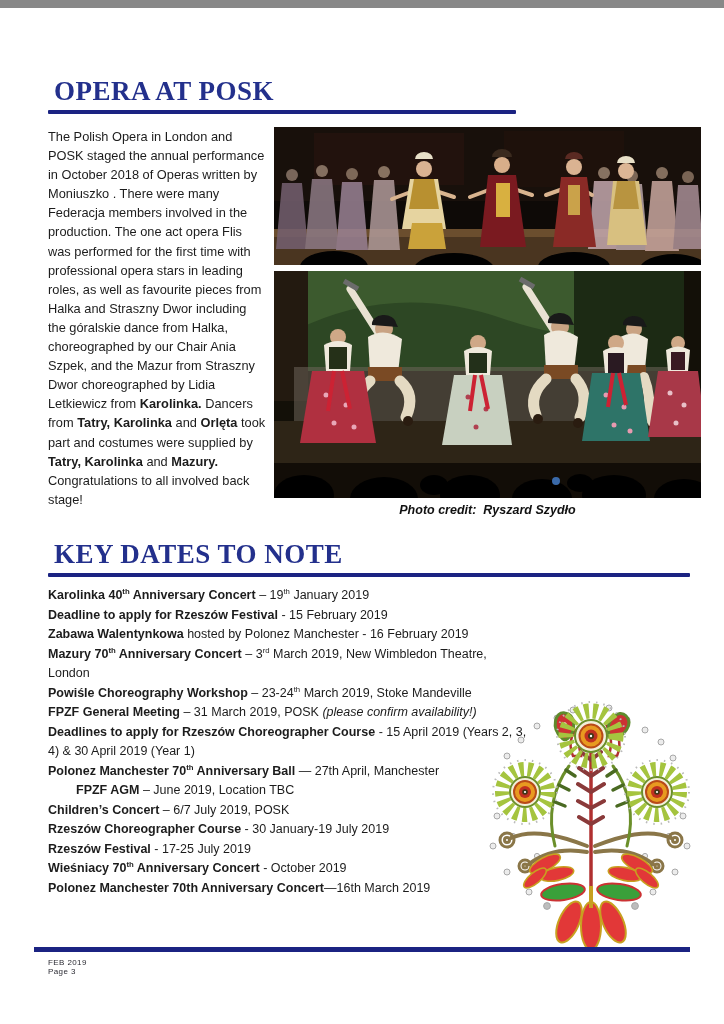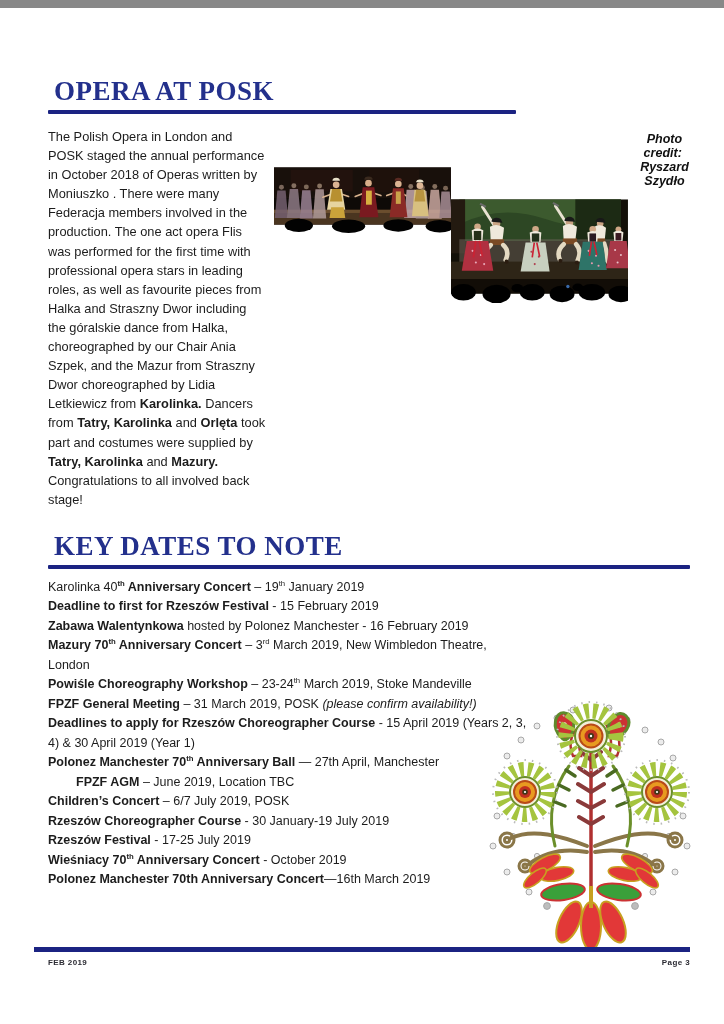--- a/index.html
+++ b/index.html
@@ -13,42 +13,42 @@
     font-size:27px;color:#23308C;letter-spacing:.5px;margin:0 0 3px 6px;
   }
   .rule{height:4px;background:#1B2382;border-radius:1px;}
   .rule.opera{width:468px;}
   .rule.dates{width:642px;}
   .opera-row{display:flex;margin-top:13px;}
   .para{
     width:219px;font-size:12.8px;line-height:19.1px;color:#1c1c1c;
     flex:none;padding-right:4px;
   }
-  .photo-col{width:427px;flex:none;margin-left:3px;display:flex;}
+  .photo-col{width:427px;flex:none;margin-left:3px;display:flex;flex-direction:column;}
   .photo{display:block;border:0;line-height:0;}
   .photo + .photo{margin-top:6px;}
   .credit{
     text-align:center;font-weight:bold;font-style:italic;font-size:12.5px;
     margin-top:5px;color:#111;
   }
   .dates-sec{margin-top:22px;}
   .dates-list{margin-top:9px;max-width:482px;}
   .date-item{font-size:12.5px;line-height:19.5px;color:#1c1c1c;}
   .date-item sup{font-size:.62em;line-height:0;}
   .notice{
     margin:7px 0 0 49px;width:352px;box-sizing:border-box;
     background:#F5A066;padding:7px 14px;text-align:center;
     font-weight:bold;font-size:13.5px;line-height:19px;color:#111;
   }
   .flower{position:absolute;left:477px;top:688px;line-height:0;}
   .footer-rule{position:absolute;left:34px;top:939px;width:656px;height:5px;background:#1B2382;}
   .footer-row{
     position:absolute;left:48px;right:34px;top:950px;
     display:flex;justify-content:space-between;
-    font-size:8px;font-weight:bold;color:#2b2b33;letter-spacing:.4px;
+    font-size:8px;font-weight:normal;color:#2b2b33;letter-spacing:.4px;flex-direction:column;
   }
   sup{vertical-align:super;}
 </style>
 </head>
 <body>
 
 <div class="page">
 
   <h1 class="sec-title">OPERA AT POSK</h1>
   <div class="rule opera"></div>
@@ -231,22 +231,22 @@
       </svg>
 
       <div class="credit">Photo credit:&nbsp; Ryszard Szydło</div>
     </div>
   </div>
 
   <div class="dates-sec">
     <h1 class="sec-title">KEY DATES TO NOTE</h1>
     <div class="rule dates"></div>
     <div class="dates-list">
-        <div class="date-item"><span style="font-weight: normal;">Karolinka 40</span><sup style="font-weight: bold;">th</sup><span style="font-weight: bold;"> Anniversary Concert </span><span>– 19</span><sup>th</sup><span> January 2019</span></div>
-        <div class="date-item"><span style="font-weight: bold;">Deadline to first for Rzeszów Festival</span><span> - 15 February 2019</span></div>
+        <div class="date-item"><span style="font-weight: bold;">Karolinka 40</span><sup style="font-weight: bold;">th</sup><span style="font-weight: bold;"> Anniversary Concert </span><span>– 19</span><sup>th</sup><span> January 2019</span></div>
+        <div class="date-item"><span style="font-weight: bold;">Deadline to apply for Rzeszów Festival</span><span> - 15 February 2019</span></div>
         <div class="date-item"><span style="font-weight: bold;">Zabawa Walentynkowa</span><span> hosted by Polonez Manchester - 16 February 2019</span></div>
         <div class="date-item"><span style="font-weight: bold;">Mazury 70</span><sup style="font-weight: bold;">th</sup><span style="font-weight: bold;"> Anniversary Concert </span><span>– 3</span><sup>rd</sup><span> March 2019, New Wimbledon Theatre, London</span></div>
         <div class="date-item"><span style="font-weight: bold;">Powiśle Choreography Workshop </span><span>– 23-24</span><sup>th</sup><span> March 2019, Stoke Mandeville</span></div>
         <div class="date-item"><span style="font-weight: bold;">FPZF General Meeting </span><span>– 31 March 2019, POSK </span><span style="font-style: italic;">(please confirm availability!)</span></div>
         <div class="date-item"><span style="font-weight: bold;">Deadlines to apply for Rzeszów Choreographer Course</span><span> - 15 April 2019 (Years 2, 3, 4) &amp;  30 April 2019 (Year 1)</span></div>
         <div class="date-item"><span style="font-weight: bold;">Polonez Manchester 70</span><sup style="font-weight: bold;">th</sup><span style="font-weight: bold;"> Anniversary Ball</span><span> — 27th April, Manchester</span></div>
         <div class="date-item"><span style="font-weight: bold; padding-left: 28px;">FPZF AGM</span><span> – June 2019, Location TBC</span></div>
         <div class="date-item"><span style="font-weight: bold;">Children’s Concert</span><span> – 6/7 July 2019, POSK</span></div>
         <div class="date-item"><span style="font-weight: bold;">Rzeszów Choreographer Course</span><span> - 30 January-19 July 2019</span></div>
         <div class="date-item"><span style="font-weight: bold;">Rzeszów Festival</span><span> - 17-25 July 2019</span></div>

